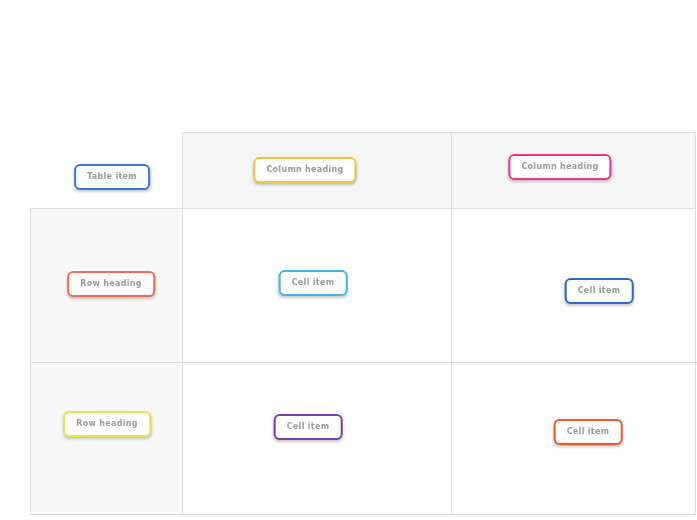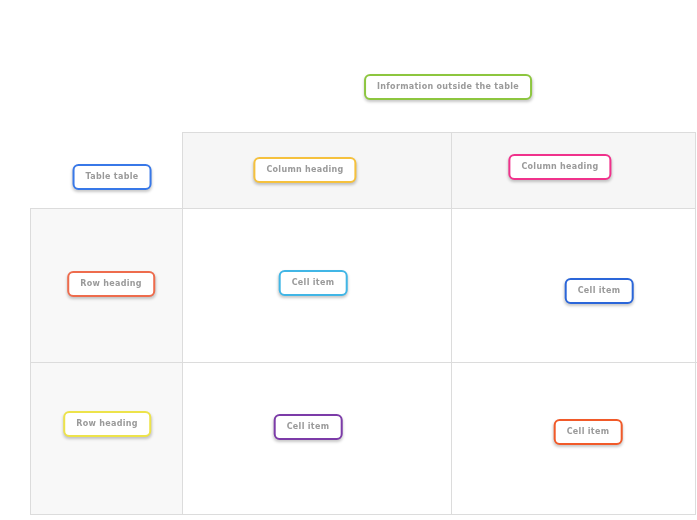--- a/index.html
+++ b/index.html
@@ -42,23 +42,22 @@
 
   <div class="gl h" style="left: 182px; top: 132px; width: 514px; background-color: rgb(220, 220, 220);"></div>
   <div class="gl h" style="left: 30px; top: 208px; width: 666px; background-color: rgb(220, 220, 220);"></div>
   <div class="gl h" style="left: 30px; top: 362px; width: 667px; background-color: rgb(220, 220, 220);"></div>
   <div class="gl h" style="left: 30px; top: 514px; width: 666px; background-color: rgb(220, 220, 220);"></div>
   <div class="gl v" style="left: 30px; top: 208px; height: 306px; background-color: rgb(220, 220, 220);"></div>
   <div class="gl v" style="left: 182px; top: 132px; height: 382px; background-color: rgb(220, 220, 220);"></div>
   <div class="gl v" style="left: 451px; top: 132px; height: 382px; background-color: rgb(220, 220, 220);"></div>
   <div class="gl v" style="left: 695px; top: 132px; height: 382px; background-color: rgb(220, 220, 220);"></div>
 
-  <div class="tag" style="left: 448px; top: 87px; border-color: rgb(141, 198, 63); color: rgb(154, 154, 154);">Information outside the table</div>
 
-  <div class="tag" style="left: 112px; top: 177px; border-color: rgb(56, 120, 232); color: rgb(154, 154, 154);">Table table</div>
+  <div class="tag" style="left: 112px; top: 177px; border-color: rgb(56, 120, 232); color: rgb(154, 154, 154);">Table item</div>
 
   <div class="tag" style="left: 305px; top: 170px; border-color: rgb(245, 193, 61); color: rgb(154, 154, 154);">Column heading</div>
 
   <div class="tag" style="left: 560px; top: 167px; border-color: rgb(240, 50, 140); color: rgb(154, 154, 154);">Column heading</div>
 
   <div class="tag" style="left: 111px; top: 284px; border-color: rgb(238, 108, 77); color: rgb(154, 154, 154);">Row heading</div>
 
   <div class="tag" style="left: 313px; top: 283px; border-color: rgb(65, 182, 230); color: rgb(154, 154, 154);">Cell item</div>
 
   <div class="tag" style="left: 599px; top: 291px; border-color: rgb(43, 102, 217); color: rgb(154, 154, 154);">Cell item</div>

